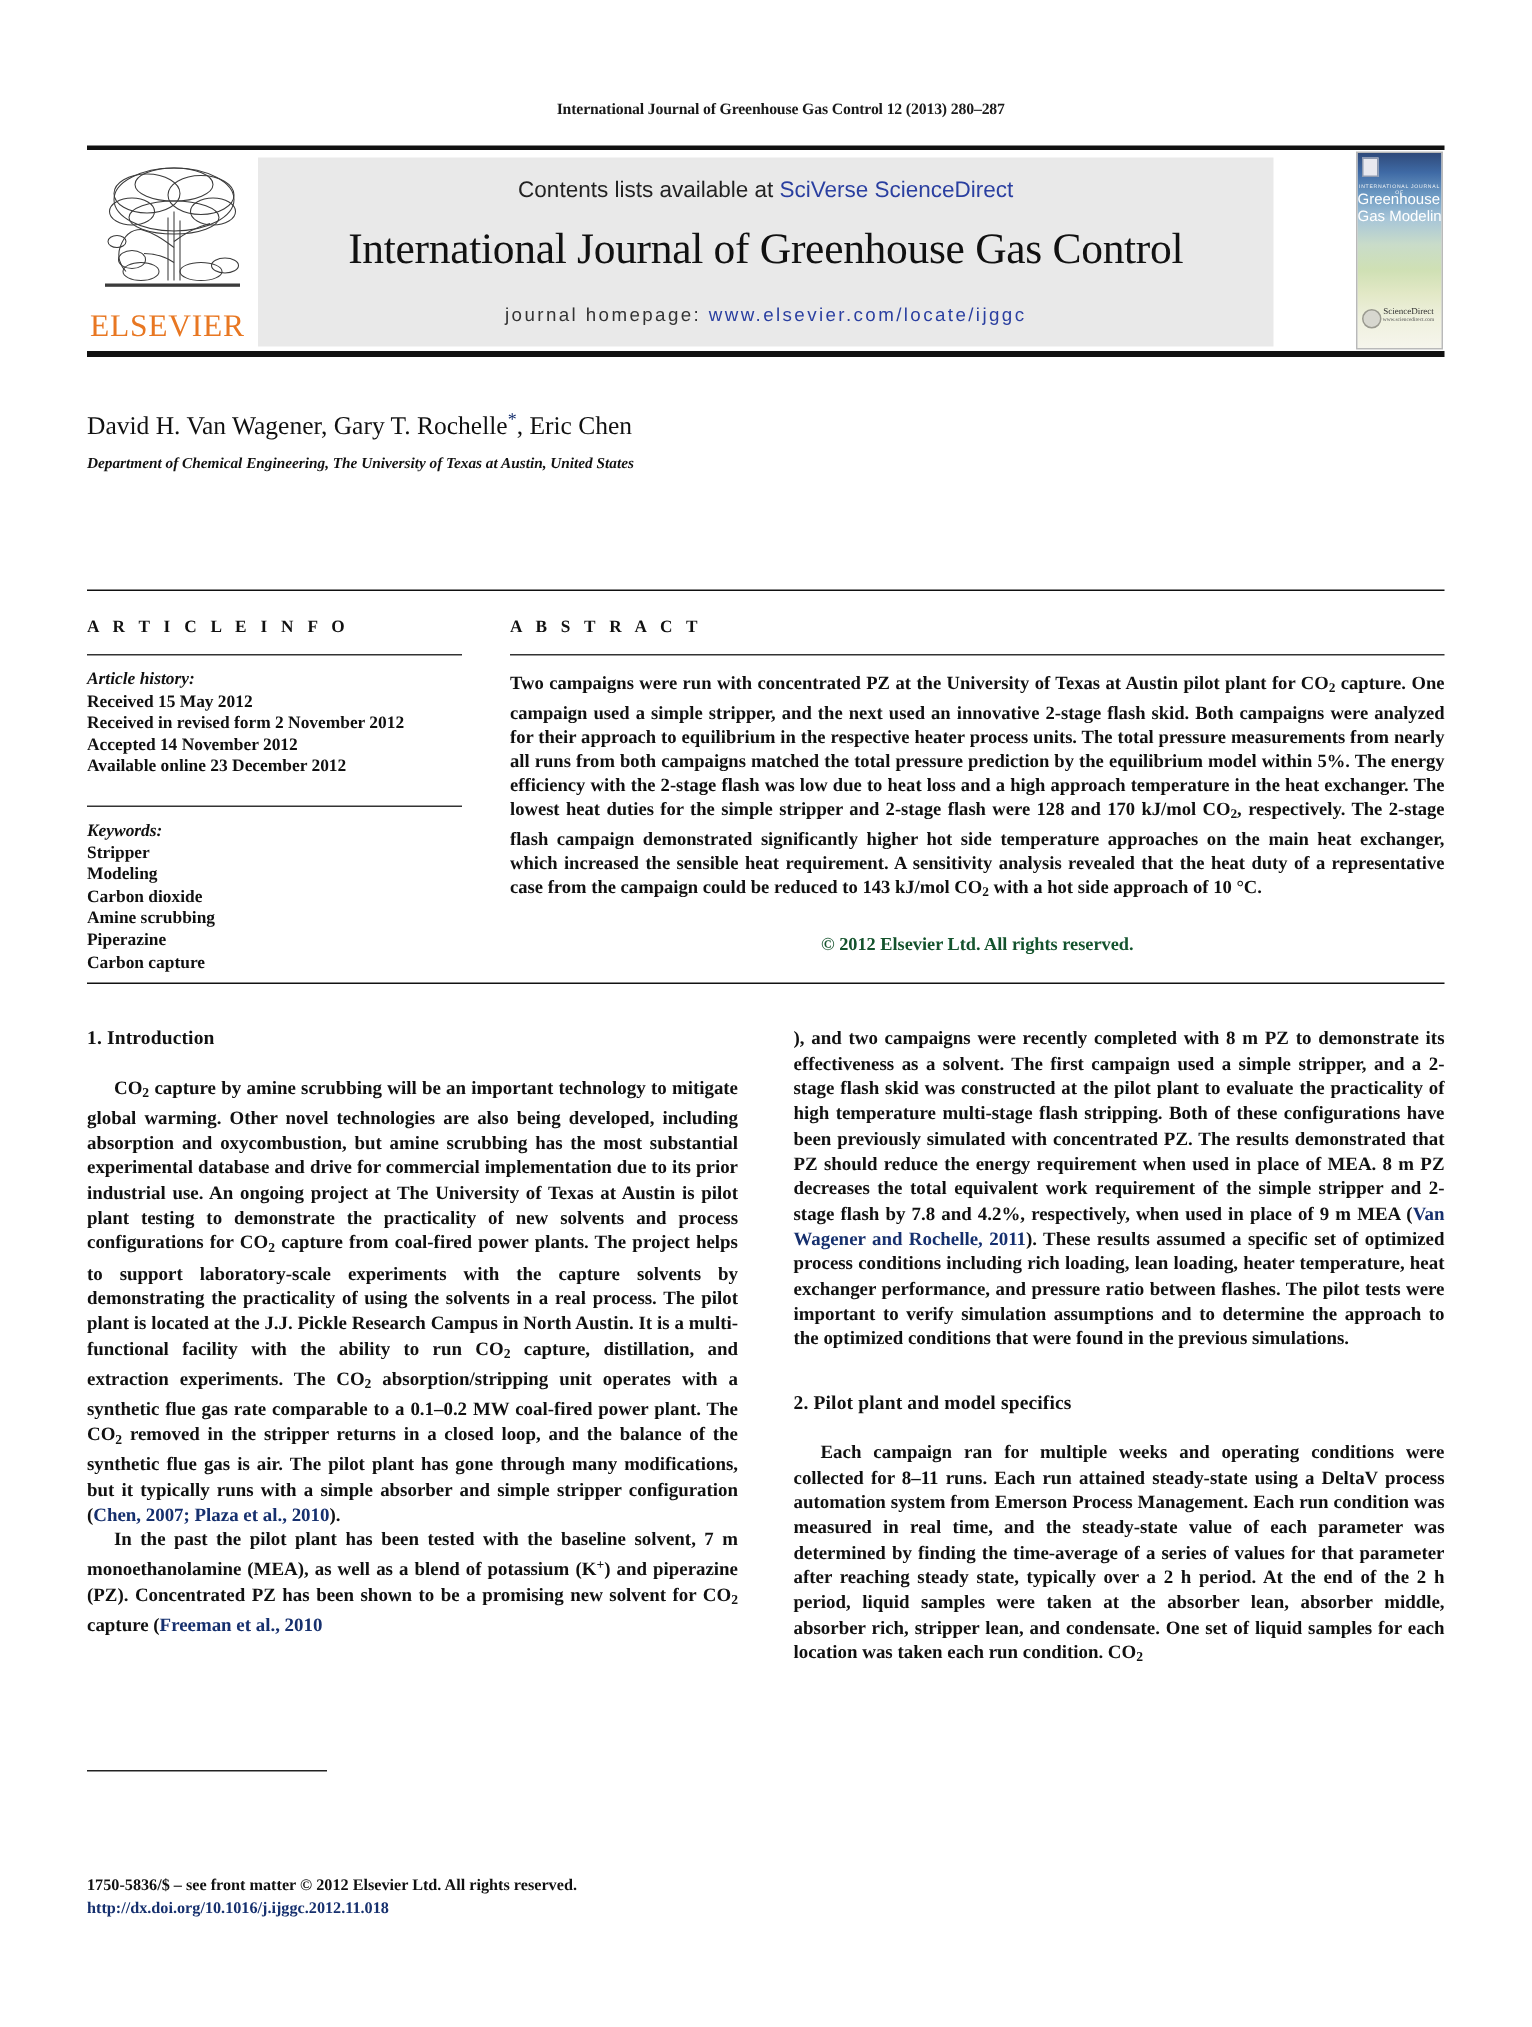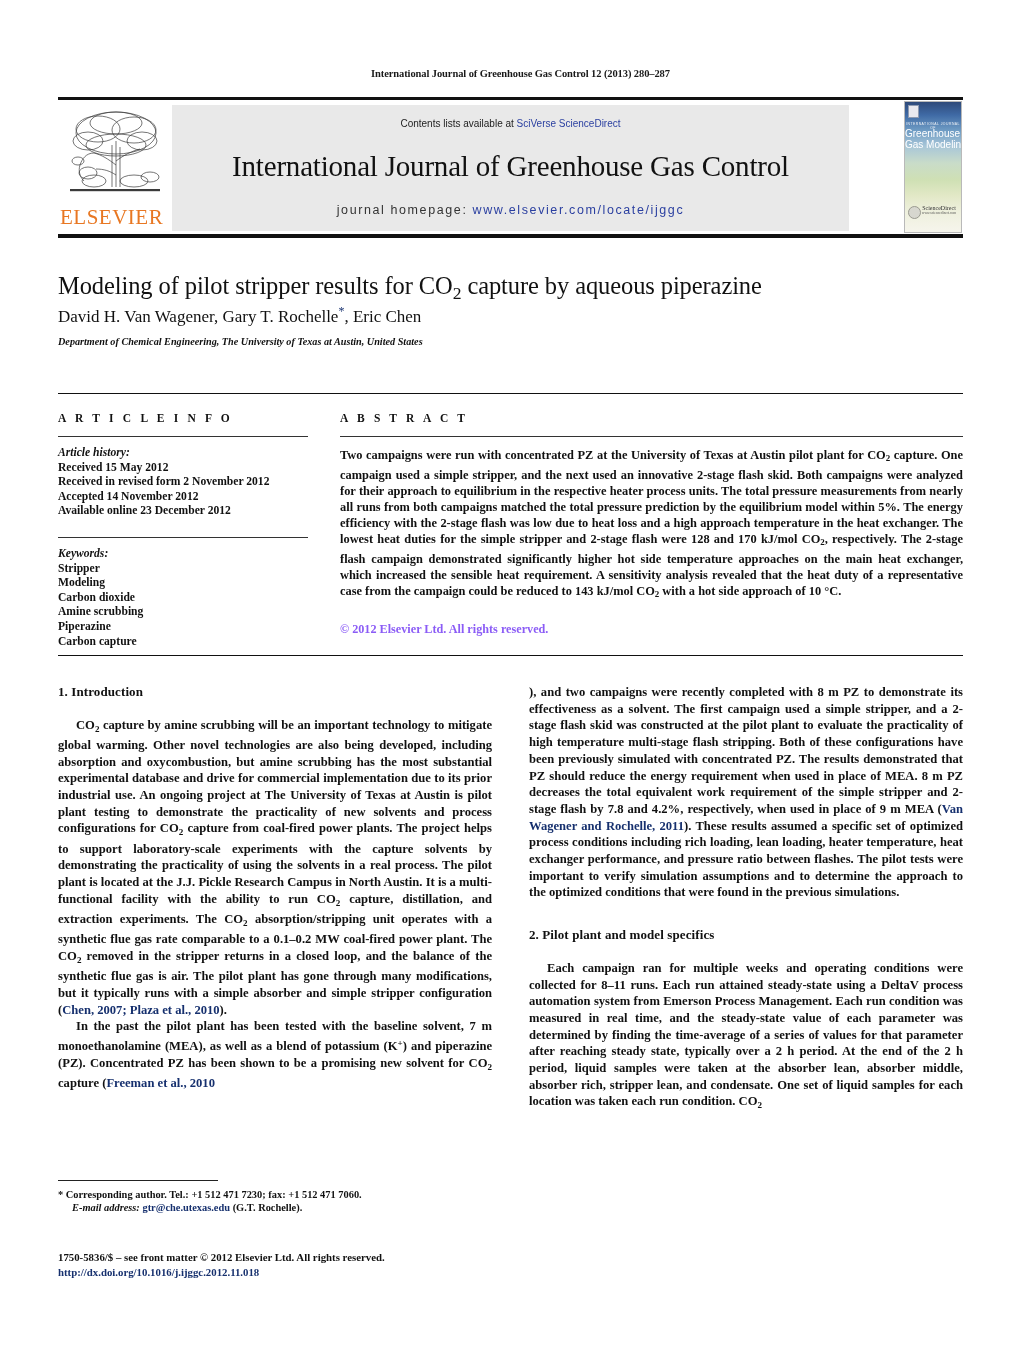--- a/index.html
+++ b/index.html
@@ -66,21 +66,21 @@
   .headband {
     position: absolute;
     left: 114px; top: 8px;
     width: 677px; height: 126px;
     background: #e9e9e9;
   }
   .contents-line {
     position: absolute; left: 0; top: 13px; width: 677px;
     text-align: center;
     font-family: "Liberation Sans", sans-serif;
-    font-size: 10px;
+    font-size: 15px;
     color: #222;
   }
   .contents-line .sd-link { color: #2a3fa0; }
   .journal-title {
     position: absolute; left: 0; top: 45px; width: 677px;
     text-align: center;
     font-family: "Liberation Serif", serif;
     font-size: 29px;
     color: #111;
     letter-spacing: -0.2px;
@@ -194,24 +194,24 @@
   .abs-text {
     margin-top: 10px;
     font-size: 12.4px;
     line-height: 16.1px;
     text-align: justify;
     color: #111;
     font-weight: bold;
   }
   .abs-copy {
     margin-top: 20px;
-    text-align: left;
+    text-align: center;
     font-size: 12.2px;
     font-weight: bold;
-    color: #8b5cf6;
+    color: #14532d;
   }
   .rule-under-abs {
     position: absolute; left: 58px; top: 655px;
     width: 905px; height: 1px; background: #111;
   }
 
   
   .col {
     position: absolute;
     top: 684px;
@@ -324,21 +324,20 @@
           <div class="big">ScienceDirect</div>
           <div>www.sciencedirect.com</div>
         </div>
       </div>
     </div>
 
     <div class="mast-rule-bottom"></div>
   </div>
 
   <div class="title-block">
-    <h1 class="art-title"><span>Modeling of pilot stripper results for CO</span><sub>2</sub><span> capture by aqueous piperazine</span></h1>
     <div class="authors"><span>David H. Van Wagener, Gary T. Rochelle</span><span class="star">*</span><span>, Eric Chen</span></div>
     <div class="affil">Department of Chemical Engineering, The University of Texas at Austin, United States</div>
   </div>
   <div class="rule-under-title"></div>
 
   <div class="infoblock">
     <div class="sec-head">A R T I C L E   I N F O</div>
     <div class="thin-rule"></div>
     <div class="info-group">
       <div class="lbl">Article history:</div>
@@ -373,23 +372,19 @@
     <p><span>In the past the pilot plant has been tested with the baseline solvent, 7 m monoethanolamine (MEA), as well as a blend of potassium (K</span><sup>+</sup><span>) and piperazine (PZ). Concentrated PZ has been shown to be a promising new solvent for CO</span><sub>2</sub><span> capture (</span><a class="ref" href="#">Freeman et al., 2010</a></p>
   </div>
 
   <div class="col col-right">
     <p class="noind"><span>), and two campaigns were recently completed with 8 m PZ to demonstrate its effectiveness as a solvent. The first campaign used a simple stripper, and a 2-stage flash skid was constructed at the pilot plant to evaluate the practicality of high temperature multi-stage flash stripping. Both of these configurations have been previously simulated with concentrated PZ. The results demonstrated that PZ should reduce the energy requirement when used in place of MEA. 8 m PZ decreases the total equivalent work requirement of the simple stripper and 2-stage flash by 7.8 and 4.2%, respectively, when used in place of 9 m MEA (</span><a class="ref" href="#">Van Wagener and Rochelle, 2011</a><span>). These results assumed a specific set of optimized process conditions including rich loading, lean loading, heater temperature, heat exchanger performance, and pressure ratio between flashes. The pilot tests were important to verify simulation assumptions and to determine the approach to the optimized conditions that were found in the previous simulations.</span></p>
     <h2 class="spaced">2. Pilot plant and model specifics</h2>
     <p><span>Each campaign ran for multiple weeks and operating conditions were collected for 8–11 runs. Each run attained steady-state using a DeltaV process automation system from Emerson Process Management. Each run condition was measured in real time, and the steady-state value of each parameter was determined by finding the time-average of a series of values for that parameter after reaching steady state, typically over a 2 h period. At the end of the 2 h period, liquid samples were taken at the absorber lean, absorber middle, absorber rich, stripper lean, and condensate. One set of liquid samples for each location was taken each run condition. CO</span><sub>2</sub></p>
   </div>
 
   <div class="footnote-rule"></div>
-  <div class="footnote">
-    <div class="fn-line"><span>*</span> <span>Corresponding author. Tel.: +1 512 471 7230; fax: +1 512 471 7060.</span></div>
-    <div class="fn-line" style="padding-left:14px;text-indent:0"><span class="em">E-mail address:</span> <a class="ref" href="#">gtr@che.utexas.edu</a><span> (G.T. Rochelle).</span></div>
-  </div>
 
   <div class="imprint">
     <div>1750-5836/$ – see front matter © 2012 Elsevier Ltd. All rights reserved.</div>
     <a class="doi" href="#" style="text-decoration:none">http://dx.doi.org/10.1016/j.ijggc.2012.11.018</a>
   </div>
 
 </div>
 
 </body></html>

